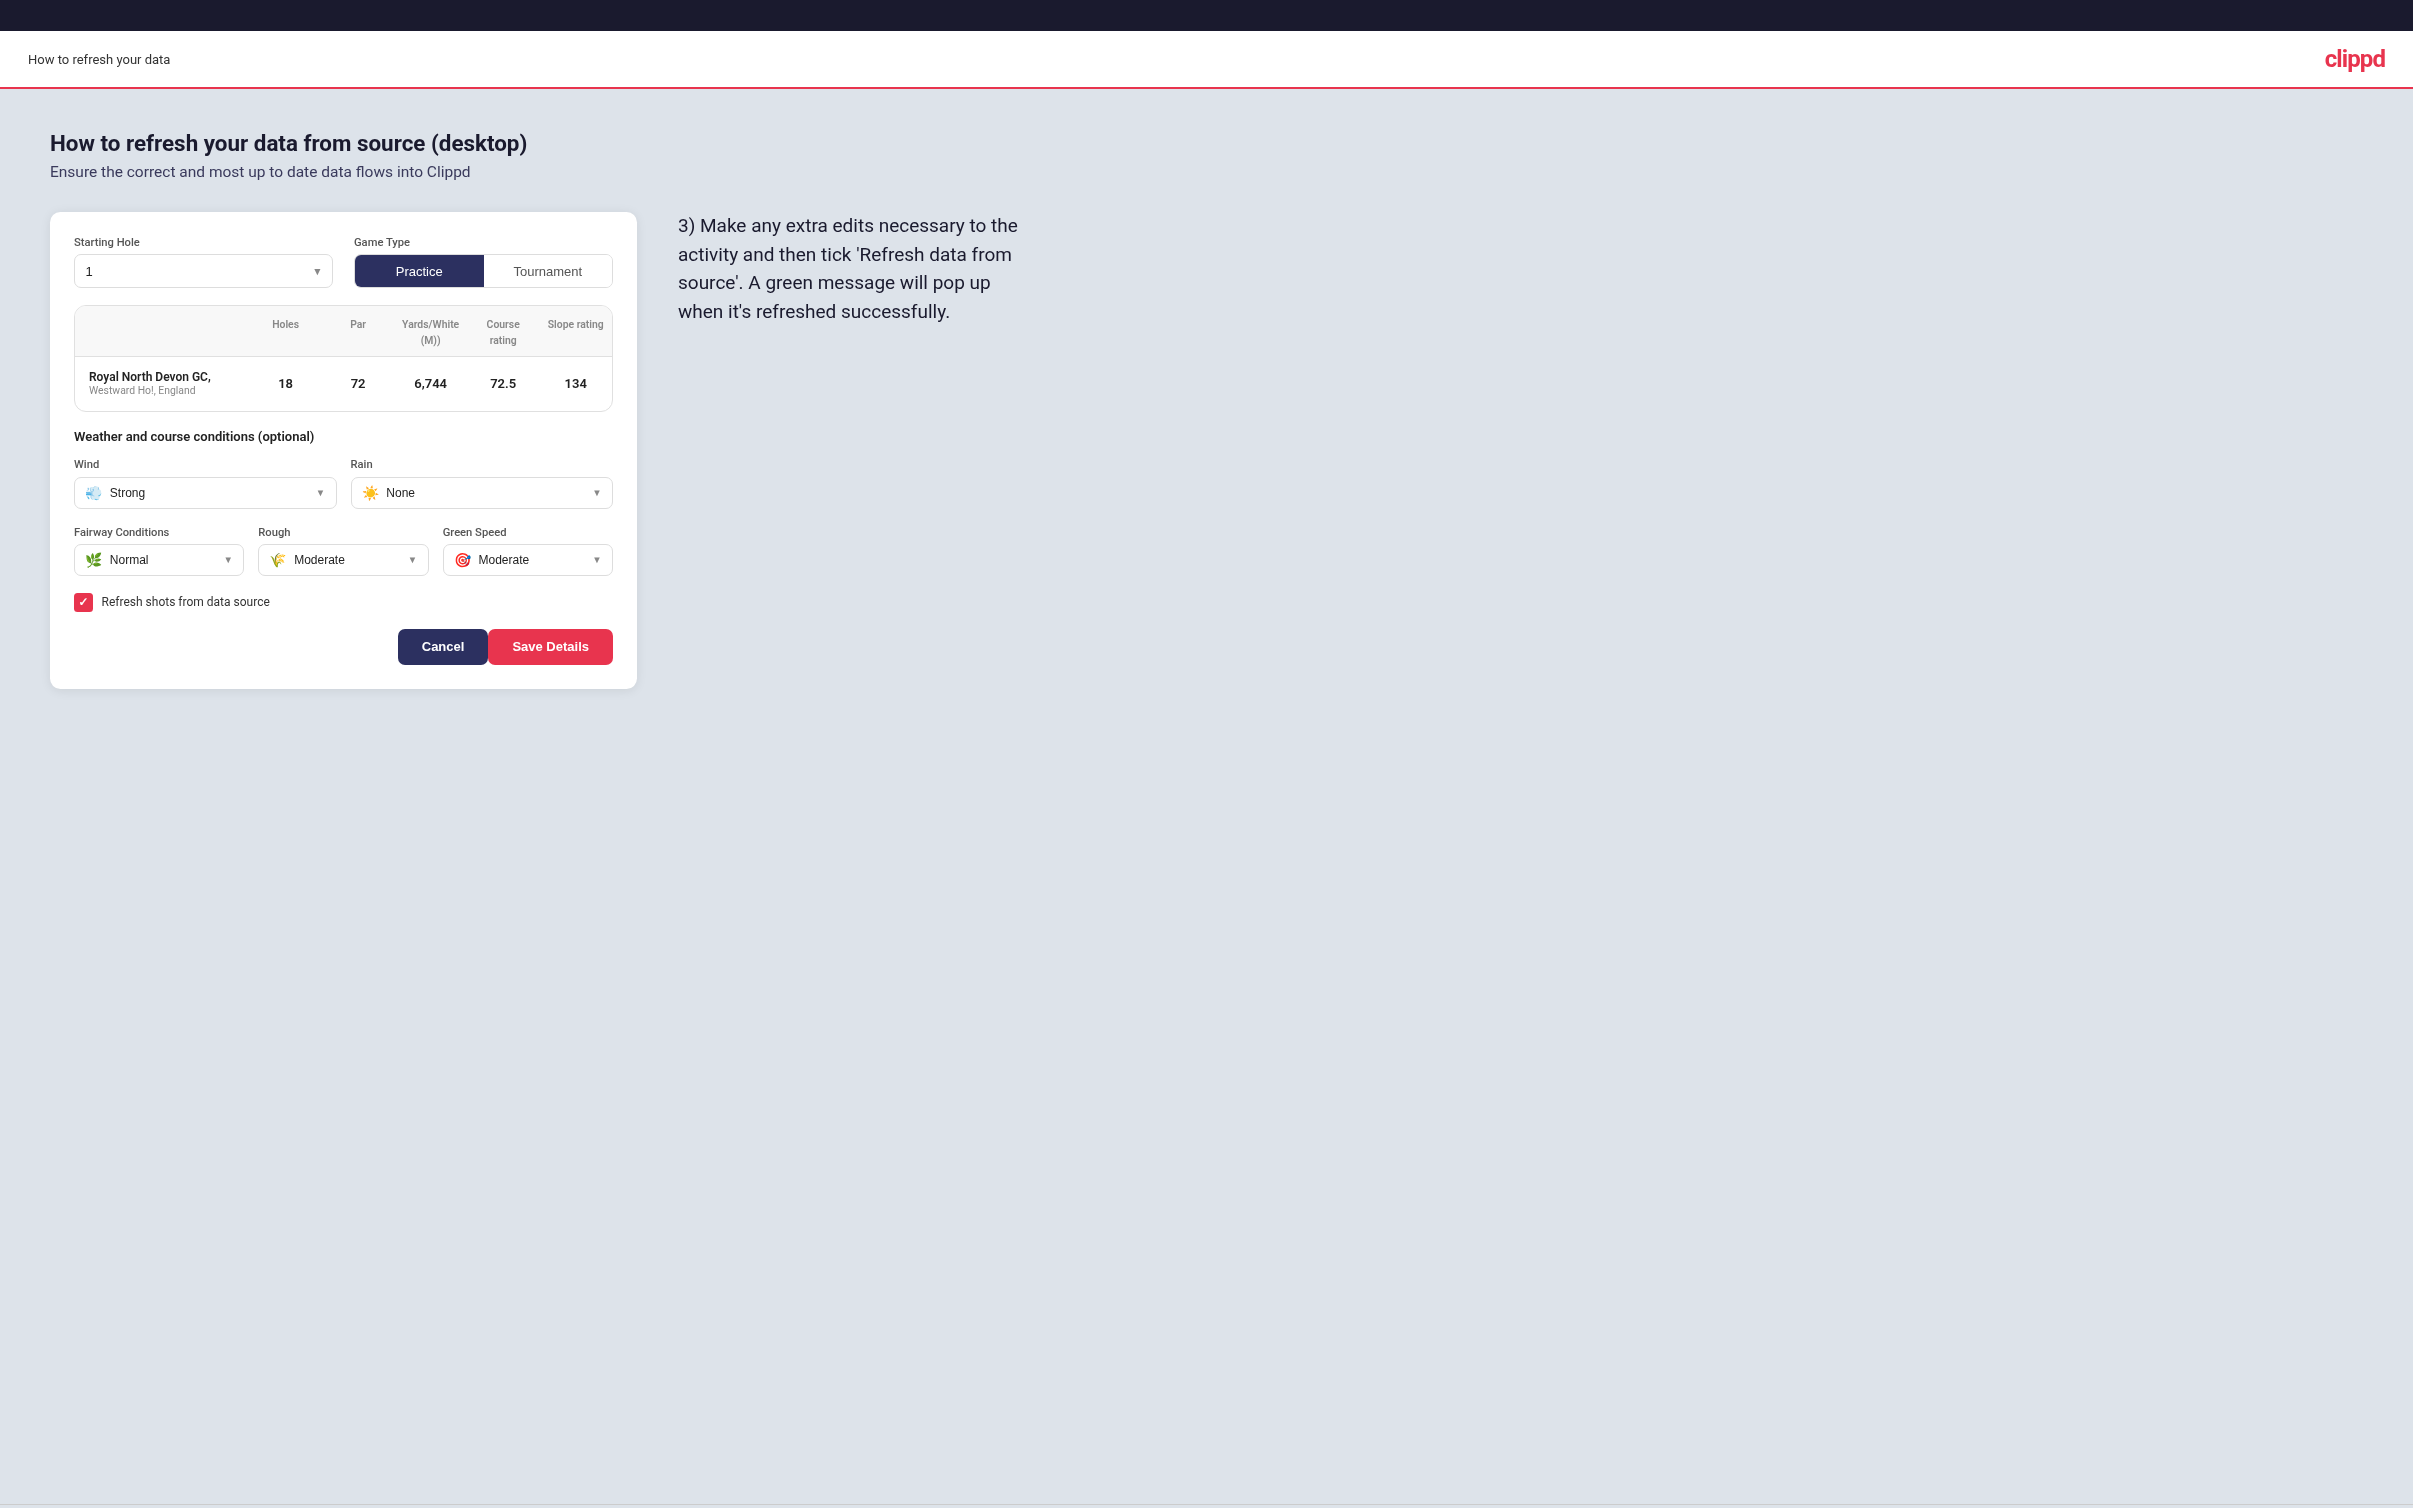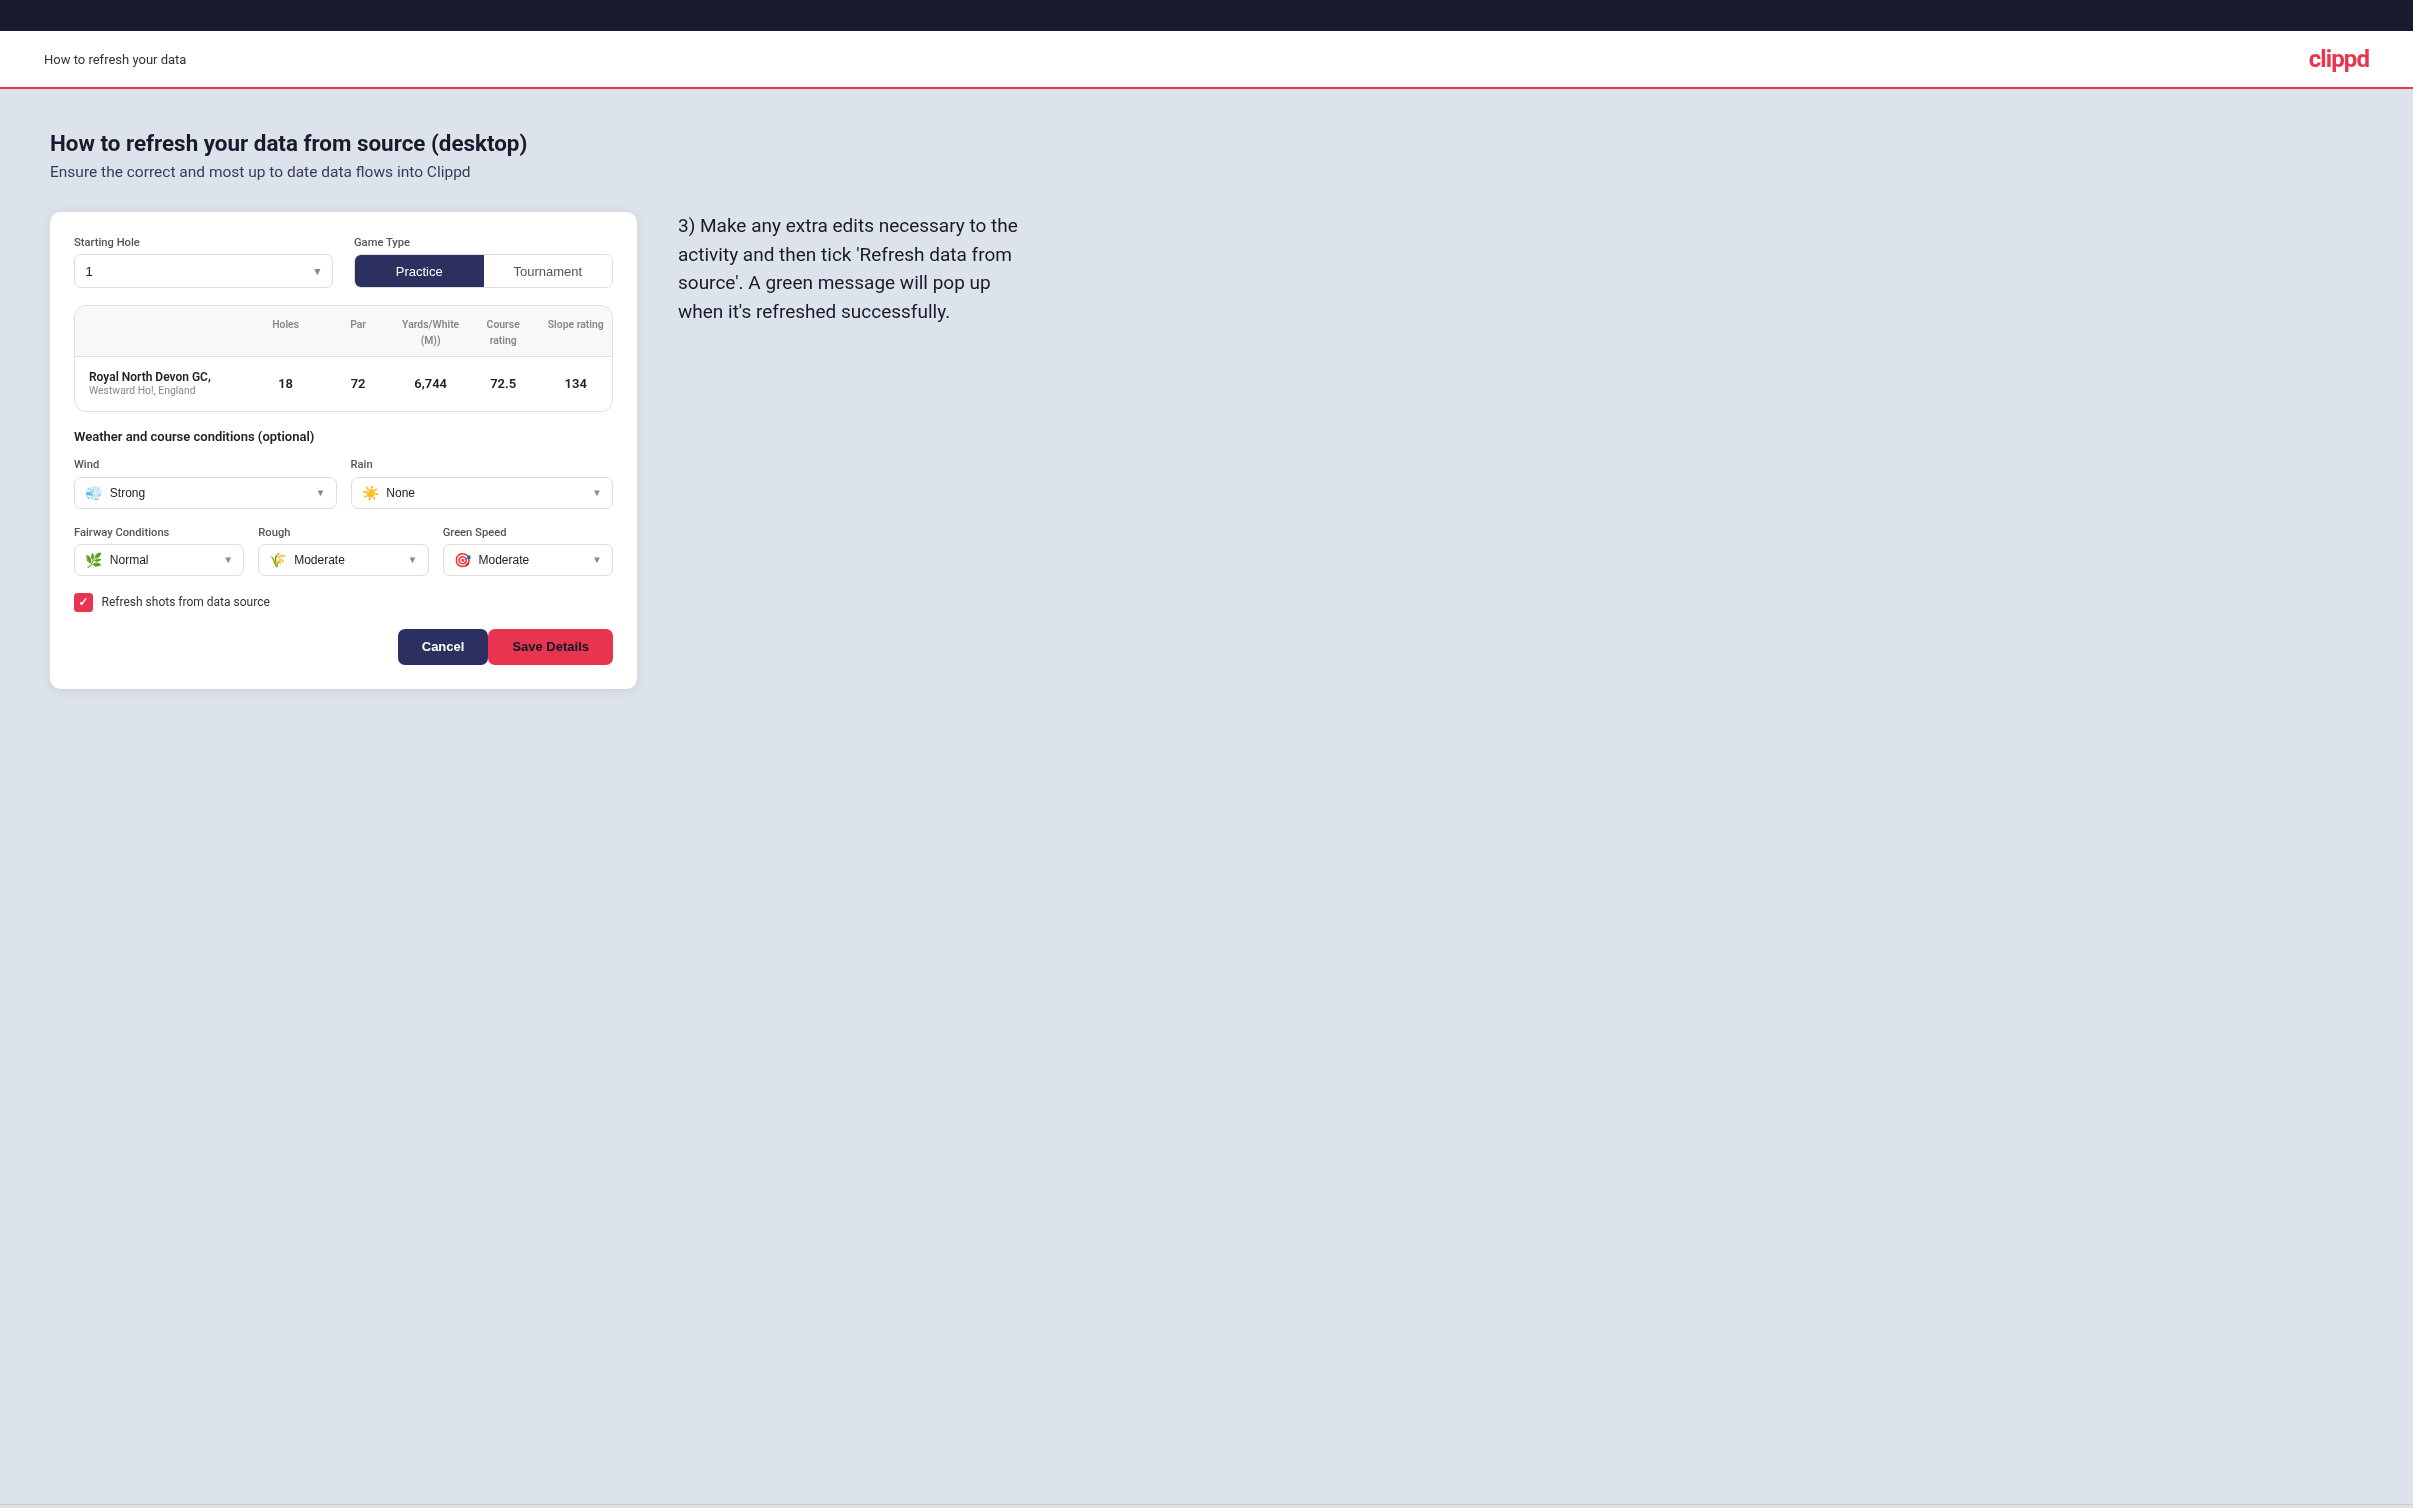--- a/index.html
+++ b/index.html
@@ -10,21 +10,21 @@
     }
     .top-bar {
       background: #1a1a2e;
       height: 31px;
     }
     .header {
       background: #fff;
       display: flex;
       align-items: center;
       justify-content: space-between;
-      padding: 14px 44px;
+      padding: 14px 28px;
       border-bottom: 1.7px solid #e8344e;
     }
     .header-title {
       font-size: 13px;
       color: #333;
     }
     .logo {
       font-size: 24px;
       font-weight: 700;
       color: #e8344e;
@@ -270,21 +270,21 @@
       color: #fff;
       border: none;
       border-radius: 7px;
       padding: 10.4px 24px;
       font-size: 13px;
       font-weight: 600;
       cursor: pointer;
     }
     .btn-save {
       background: #e8344e;
-      color: #0f172a;
+      color: #ffffff;
       border: none;
       border-radius: 7px;
       padding: 10.4px 24px;
       font-size: 13px;
       font-weight: 600;
       cursor: pointer;
     }
     .right-text {
       flex: 1;
       max-width: 362px;

